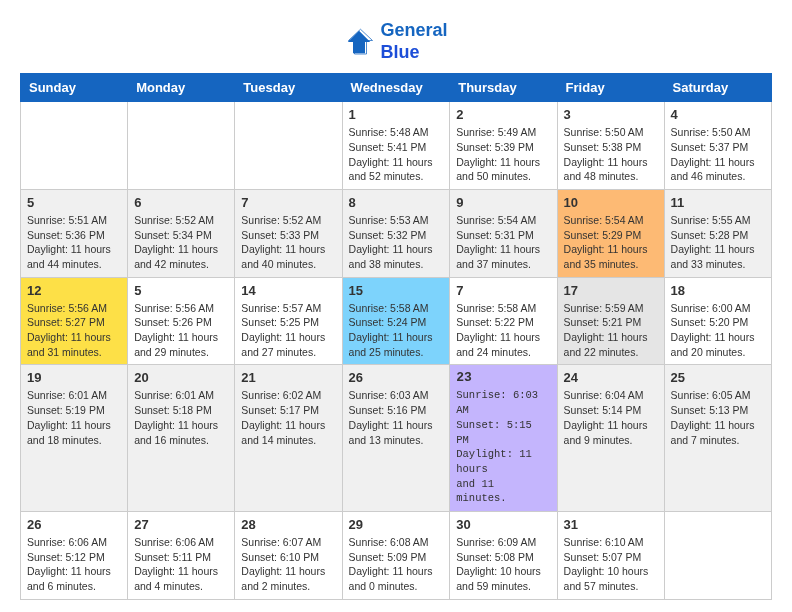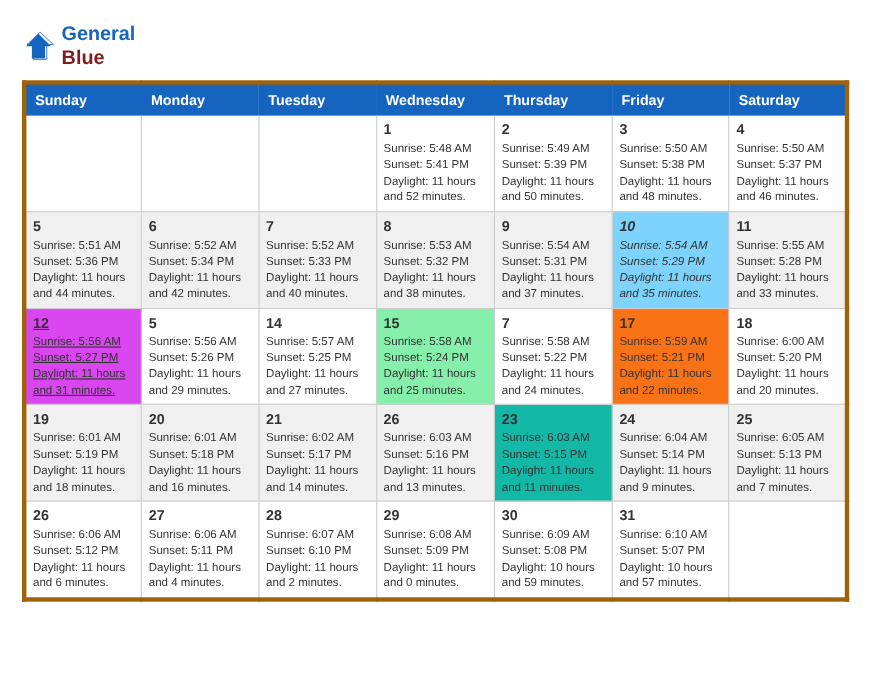--- a/index.html
+++ b/index.html
@@ -5,21 +5,21 @@
     * { box-sizing: border-box; margin: 0; padding: 0; }
     body {
       font-family: Arial, sans-serif;
       background: #fff;
       width: 792px;
       min-height: 612px;
       padding: 20px;
     }
     .header {
       display: flex;
-      justify-content: flex-start;
+      justify-content: center;
       align-items: flex-start;
       margin-bottom: 10px;
     }
     .logo {
       display: flex;
       align-items: center;
       gap: 6px;
     }
     .logo-text {
       font-size: 18px;
@@ -42,21 +42,21 @@
       font-weight: bold;
       color: #333;
     }
     .location-title {
       font-size: 16px;
       color: #333;
     }
     .calendar {
       width: 100%;
       border-collapse: collapse;
-      border: 4px solid #a16207;
+      border: 1px solid #a16207;
     }
     .calendar th {
       background: #1565c0;
       color: #fff;
       text-align: left;
       padding: 6px 8px;
       font-size: 13px;
       font-weight: bold;
       border: 1px solid #1565c0;
     }
@@ -93,21 +93,21 @@
 <body>
 
 <div class="header">
   <div class="logo">
     <svg class="logo-icon" viewBox="0 0 40 40">
       <polygon points="20,5 35,20 28,20 28,35 12,35 12,20 5,20" fill="#1565c0"></polygon>
       <polygon points="22,3 38,18 30,18 30,36 14,36 14,18 6,18" fill="none" stroke="#1565c0" stroke-width="1"></polygon>
     </svg>
     <div class="logo-text">
       <span>General</span><br>
-      <span style="color:#7f1d1d">Blue</span>
+      <span style="color:#1d4ed8">Blue</span>
     </div>
   </div>
   <div class="title-block">
     <div class="month-title"></div>
     <div class="location-title"></div>
   </div>
 </div>
 
 <table class="calendar">
   <thead>
@@ -184,72 +184,72 @@
 Daylight: 11 hours
 and 38 minutes.</div>
         </td>
         <td style="background-color: rgb(240, 240, 240);">
           <div class="day-number">9</div>
           <div class="day-info" style="white-space: pre-line;">Sunrise: 5:54 AM
 Sunset: 5:31 PM
 Daylight: 11 hours
 and 37 minutes.</div>
         </td>
-        <td style="background-color: #7dd3fc; font-style: italic;">
+        <td style="background-color: #fdba74;">
           <div class="day-number">10</div>
           <div class="day-info" style="white-space: pre-line;">Sunrise: 5:54 AM
 Sunset: 5:29 PM
 Daylight: 11 hours
 and 35 minutes.</div>
         </td>
         <td style="background-color: rgb(240, 240, 240);">
           <div class="day-number">11</div>
           <div class="day-info" style="white-space: pre-line;">Sunrise: 5:55 AM
 Sunset: 5:28 PM
 Daylight: 11 hours
 and 33 minutes.</div>
         </td>
       </tr>
       <tr>
-        <td style="background-color: #d946ef; text-decoration: underline;">
+        <td style="background-color: #fde047;">
           <div class="day-number">12</div>
           <div class="day-info" style="white-space: pre-line;">Sunrise: 5:56 AM
 Sunset: 5:27 PM
 Daylight: 11 hours
 and 31 minutes.</div>
         </td>
         <td style="background-color: rgb(255, 255, 255);">
           <div class="day-number">5</div>
           <div class="day-info" style="white-space: pre-line;">Sunrise: 5:56 AM
 Sunset: 5:26 PM
 Daylight: 11 hours
 and 29 minutes.</div>
         </td>
         <td style="background-color: rgb(255, 255, 255);">
           <div class="day-number">14</div>
           <div class="day-info" style="white-space: pre-line;">Sunrise: 5:57 AM
 Sunset: 5:25 PM
 Daylight: 11 hours
 and 27 minutes.</div>
         </td>
-        <td style="background-color: #86efac;">
+        <td style="background-color: #7dd3fc;">
           <div class="day-number">15</div>
           <div class="day-info" style="white-space: pre-line;">Sunrise: 5:58 AM
 Sunset: 5:24 PM
 Daylight: 11 hours
 and 25 minutes.</div>
         </td>
         <td style="background-color: rgb(255, 255, 255);">
           <div class="day-number">7</div>
           <div class="day-info" style="white-space: pre-line;">Sunrise: 5:58 AM
 Sunset: 5:22 PM
 Daylight: 11 hours
 and 24 minutes.</div>
         </td>
-        <td style="background-color: #f97316;">
+        <td style="background-color: #e5e5e5;">
           <div class="day-number">17</div>
           <div class="day-info" style="white-space: pre-line;">Sunrise: 5:59 AM
 Sunset: 5:21 PM
 Daylight: 11 hours
 and 22 minutes.</div>
         </td>
         <td style="background-color: rgb(255, 255, 255);">
           <div class="day-number">18</div>
           <div class="day-info" style="white-space: pre-line;">Sunrise: 6:00 AM
 Sunset: 5:20 PM
@@ -279,21 +279,21 @@
 Daylight: 11 hours
 and 14 minutes.</div>
         </td>
         <td style="background-color: rgb(240, 240, 240);">
           <div class="day-number">26</div>
           <div class="day-info" style="white-space: pre-line;">Sunrise: 6:03 AM
 Sunset: 5:16 PM
 Daylight: 11 hours
 and 13 minutes.</div>
         </td>
-        <td style="background-color: #14b8a6;">
+        <td style="background-color: #c4b5fd; font-family: Liberation Mono, monospace;">
           <div class="day-number">23</div>
           <div class="day-info" style="white-space: pre-line;">Sunrise: 6:03 AM
 Sunset: 5:15 PM
 Daylight: 11 hours
 and 11 minutes.</div>
         </td>
         <td style="background-color: rgb(240, 240, 240); margin-left: 28px;">
           <div class="day-number">24</div>
           <div class="day-info" style="white-space: pre-line;">Sunrise: 6:04 AM
 Sunset: 5:14 PM

